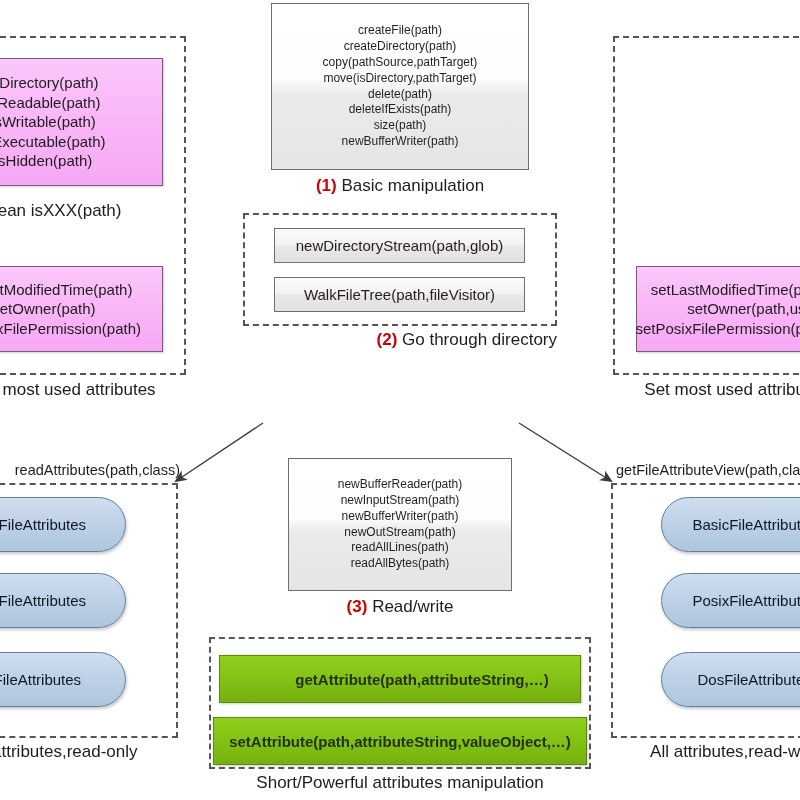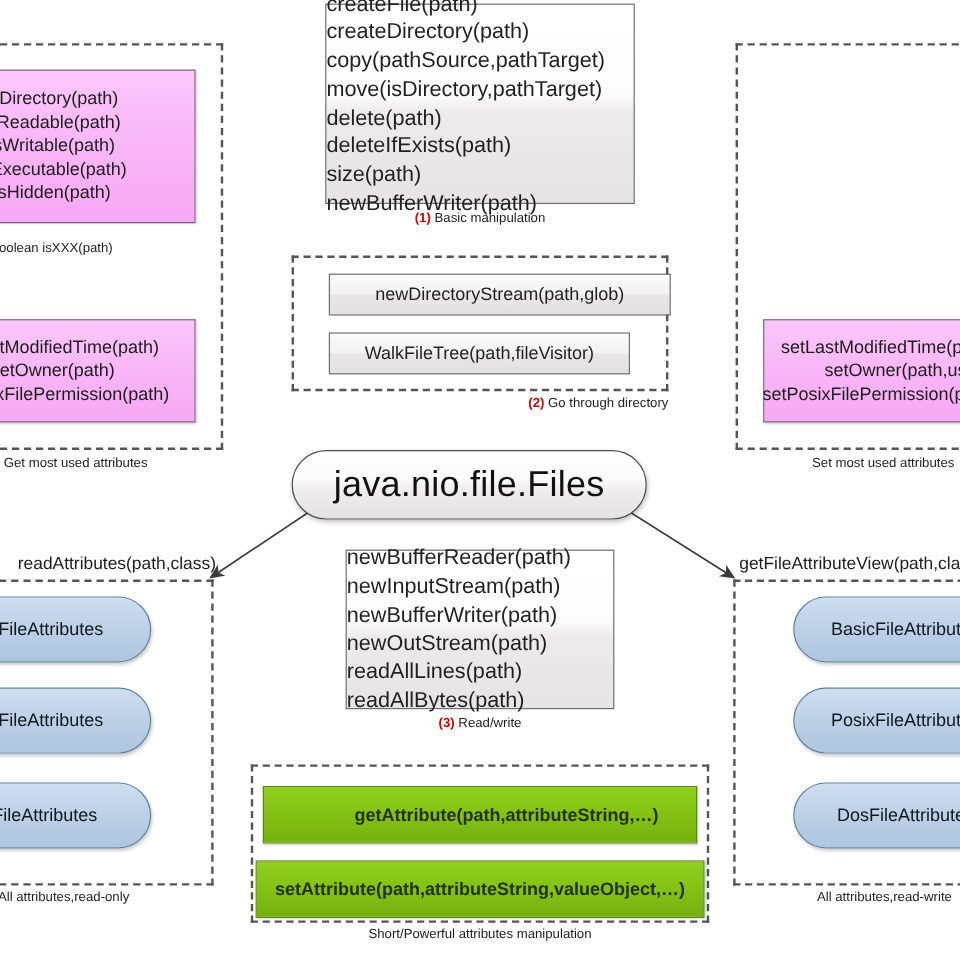--- a/index.html
+++ b/index.html
@@ -8,22 +8,22 @@
   #stage{position:absolute;left:0;top:0;width:800px;height:800px;}
   .abs{position:absolute;box-sizing:border-box;}
 
   
   .group{border:2px dashed #555;background:transparent;}
 
   
   .listbox{
     border:1px solid #6f6f6f;
     background:linear-gradient(to bottom,#ffffff 0%,#fdfdfd 45%,#eceaea 55%,#e6e4e4 100%);
-    display:flex;flex-direction:column;align-items:flex-start;justify-content:center;
-    text-align:center;line-height:1.32;font-size:18px;color:#231f20;
+    display:flex;flex-direction:column;align-items:center;justify-content:center;
+    text-align:center;line-height:1.32;font-size:12px;color:#231f20;
   }
   .listbox .ln{display:block;white-space:nowrap;}
 
   
   .barbox{
     border:1px solid #6f6f6f;
     background:linear-gradient(to bottom,#fbfbfb 0%,#f2f2f2 48%,#e9e7e7 52%,#e2e0e0 100%);
     display:flex;align-items:center;justify-content:center;text-align:center;
     font-size:15px;color:#231f20;white-space:nowrap;
   }
@@ -59,21 +59,21 @@
   
   .centernode{
     border:1px solid #4a4a4a;border-radius:34px;
     background:linear-gradient(to bottom,#ffffff 0%,#fbfbfb 40%,#eeecec 60%,#e4e2e2 100%);
     display:flex;align-items:center;justify-content:center;
     font-size:30px;color:#111;white-space:nowrap;letter-spacing:.2px;
     box-shadow:1px 2px 4px rgba(0,0,0,.25);
   }
 
   
-  .caption{font-size:11px;color:#1d1d1d;white-space:nowrap;}
+  .caption{font-size:17px;color:#1d1d1d;white-space:nowrap;}
   .caption .num{color:#cc0000;font-weight:bold;}
   .edgelabel{font-size:14.5px;color:#1d1d1d;white-space:nowrap;}
 
   svg.lines{position:absolute;left:0;top:0;width:800px;height:800px;
             pointer-events:none;overflow:visible;}
 </style>
 </head>
 <body>
 
 <div id="stage">
@@ -131,30 +131,29 @@
     <span class="ln">newBufferWriter(path)</span>
   </div>
 
   <div class="abs caption" style="left:271px;top:176px;width:258px;text-align:center;">
     <span class="num">(1)</span>
     <span>Basic manipulation</span>
   </div>
 
   <div class="abs group" style="left:243px;top:213px;width:314px;height:113px;"></div>
 
-  <div class="abs barbox" style="left:274px;top:228px;width:285px;height:35px;">newDirectoryStream(path,glob)</div>
+  <div class="abs barbox" style="left:274px;top:228px;width:251px;height:35px;">newDirectoryStream(path,glob)</div>
 
   <div class="abs barbox" style="left:274px;top:277px;width:251px;height:35px;">WalkFileTree(path,fileVisitor)</div>
 
   <div class="abs caption" style="left:243px;top:330px;width:314px;text-align:right;">
     <span class="num">(2)</span>
     <span>Go through directory</span>
   </div>
 
-  <div class="abs centernode" style="left:243px;top:375px;width:296px;height:58px;">java.nio.file.Files</div>
 
   <div class="abs listbox" style="left:288px;top:458px;width:224px;height:133px;">
     <span class="ln">newBufferReader(path)</span>
     <span class="ln">newInputStream(path)</span>
     <span class="ln">newBufferWriter(path)</span>
     <span class="ln">newOutStream(path)</span>
     <span class="ln">readAllLines(path)</span>
     <span class="ln">readAllBytes(path)</span>
   </div>
 

